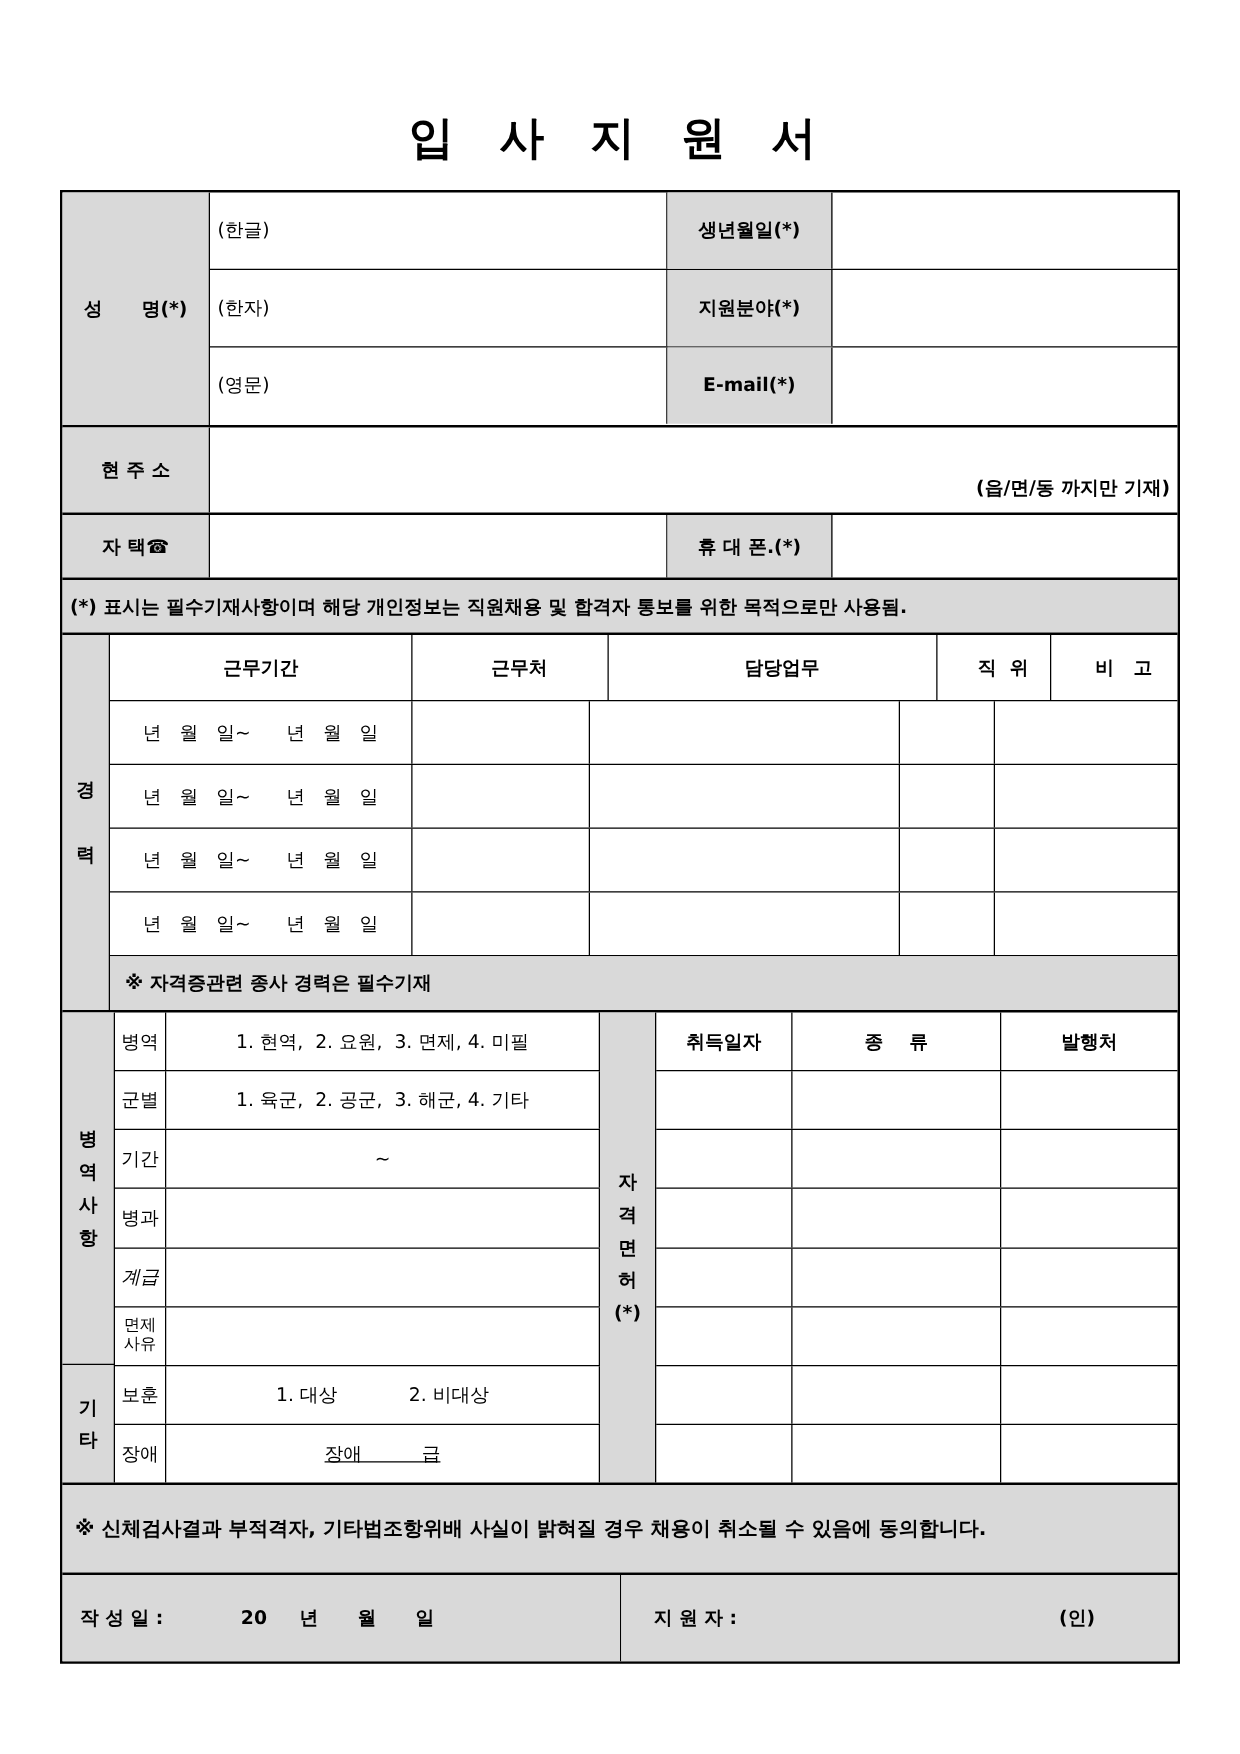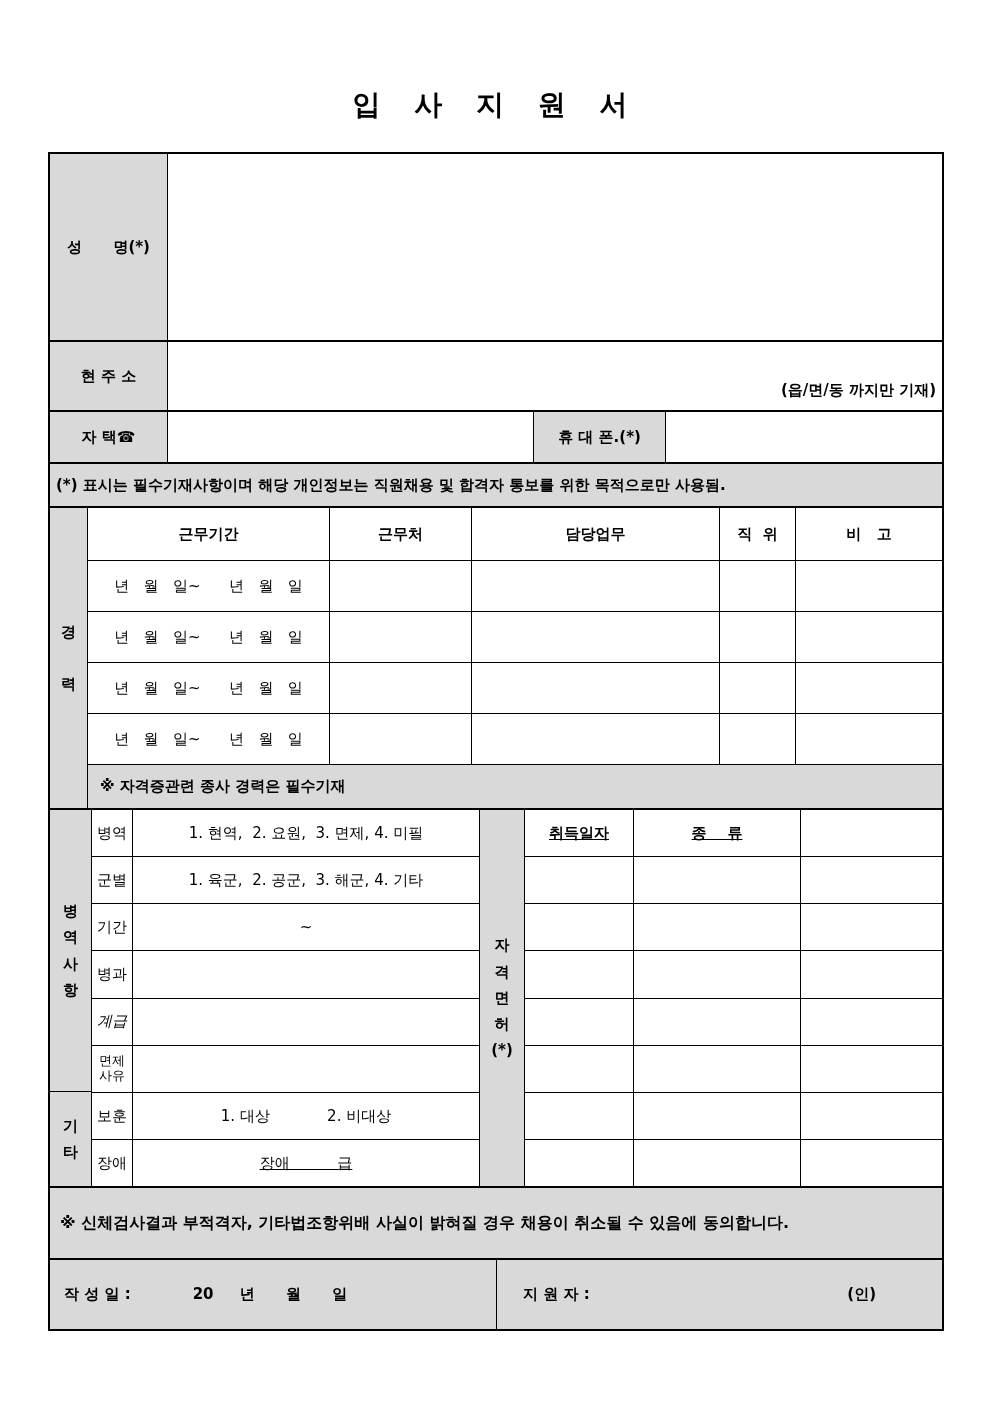--- a/index.html
+++ b/index.html
@@ -11,21 +11,21 @@
     background: #ffffff;
     color: #000;
     font-family: "DejaVu Sans", "Liberation Sans", sans-serif;
   }
   .title {
     position: absolute;
     top: 86px;
     left: 0;
     width: 100%;
     text-align: center;
-    font-size: 28px;
+    font-size: 36px;
     font-weight: bold;
     letter-spacing: 12px;
     white-space: pre;
   }
   .form {
     position: absolute;
     left: 48px;
     top: 152px;
     width: 896px;
     border: 2px solid #000;
@@ -57,20 +57,37 @@
 <body>
 
 <div class="page">
 
   <div class="title">입 사 지 원 서</div>
 
   <div class="form">
 
     <div class="band" style="height:186px;">
       <div class="cell gray bold br" style="width:118px;">성      명(*)</div>
+      <div class="col" style="flex:1;">
+        <div class="band bb" style="height:62px;">
+          <div class="cell br left" style="width:366px; padding-left:6px;">(한글)</div>
+          <div class="cell gray bold br" style="width:132px;">생년월일(*)</div>
+          <div class="cell" style="flex:1;"></div>
+        </div>
+        <div class="band bb" style="height:62px;">
+          <div class="cell br left" style="width:366px; padding-left:6px;">(한자)</div>
+          <div class="cell gray bold br" style="width:132px;">지원분야(*)</div>
+          <div class="cell" style="flex:1;"></div>
+        </div>
+        <div class="band" style="height:61px;">
+          <div class="cell br left" style="width:366px; padding-left:6px;">(영문)</div>
+          <div class="cell gray bold br" style="width:132px;">E-mail(*)</div>
+          <div class="cell" style="flex:1;"></div>
+        </div>
+      </div>
     </div>
 
     <div class="band tt" style="height:70px;">
       <div class="cell gray bold br" style="width:118px;">현 주 소</div>
       <div class="cell right" style="flex:1; padding-right:6px; font-weight:bold; align-items:flex-end; padding-bottom:10px;">
         <span>(읍/면/동 까지만 기재)</span>
       </div>
     </div>
 
     <div class="band tt" style="height:52px;">
@@ -82,21 +99,21 @@
 
     <div class="band tt">
       <div class="cell gray bold left" style="height:42px; width:100%; padding-left:6px;">(*) 표시는 필수기재사항이며 해당 개인정보는 직원채용 및 합격자 통보를 위한 목적으로만 사용됨.</div>
     </div>
 
     <div class="band tt" style="height:302px;">
       <div class="cell gray bold vert br" style="width:38px;">경
 
 력</div>
       <div class="col" style="flex:1;">
-        <div class="band bb" style="height:53px;">
+        <div class="band bb" style="height:53px;gap:15px;">
           <div class="cell bold br" style="width:242px;">근무기간</div>
           <div class="cell bold br" style="width:142px;">근무처</div>
           <div class="cell bold br" style="width:248px;">담당업무</div>
           <div class="cell bold br" style="width:76px;">직  위</div>
           <div class="cell bold" style="flex:1;">비   고</div>
         </div>
         <div class="band bb" style="height:51px;">
           <div class="cell br" style="width:242px;">년   월   일~      년   월   일</div>
           <div class="cell br" style="width:142px;"></div>
           <div class="cell br" style="width:248px;"></div>
@@ -174,24 +191,25 @@
           <div class="cell br" style="flex:1;text-decoration:underline;">장애          급</div>
         </div>
       </div>
 
       <div class="cell gray bold vert br" style="width:45px;">자
 격
 면
 허
 (*)</div>
 
-      <div class="col" style="flex:1;text-decoration:underline;">
+      <div class="col" style="flex:1;">
         <div class="band bb" style="flex:1;">
           <div class="cell bold br" style="width:109px;">취득일자</div>
           <div class="cell bold br" style="width:167px;">종    류</div>
+          <div class="cell bold" style="flex:1;">발행처</div>
         </div>
         <div class="band bb" style="flex:1;">
           <div class="cell br" style="width:109px;"></div>
           <div class="cell br" style="width:167px;"></div>
           <div class="cell" style="flex:1;"></div>
         </div>
         <div class="band bb" style="flex:1;">
           <div class="cell br" style="width:109px;"></div>
           <div class="cell br" style="width:167px;"></div>
           <div class="cell" style="flex:1;"></div>

